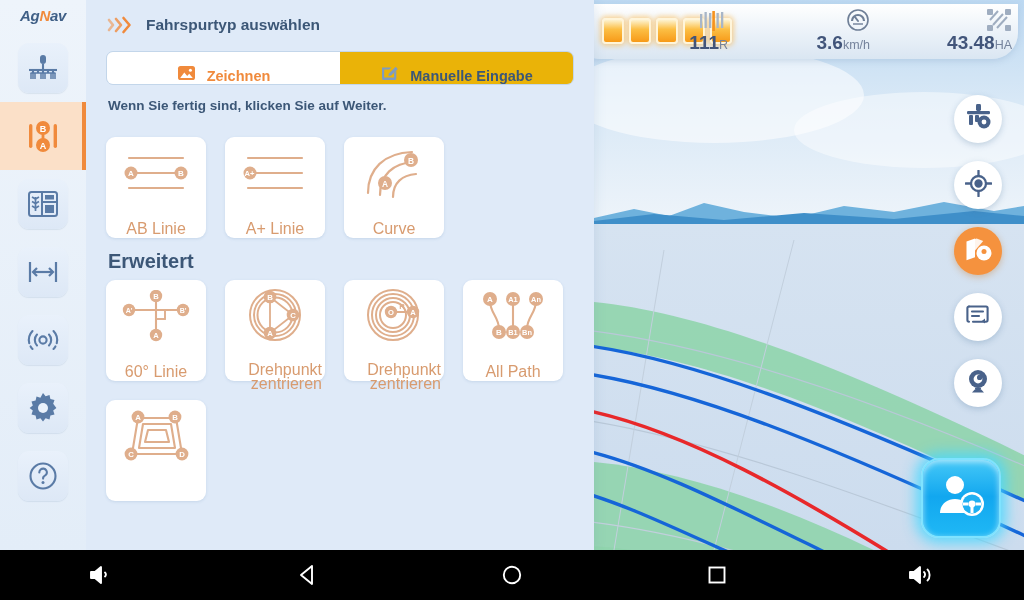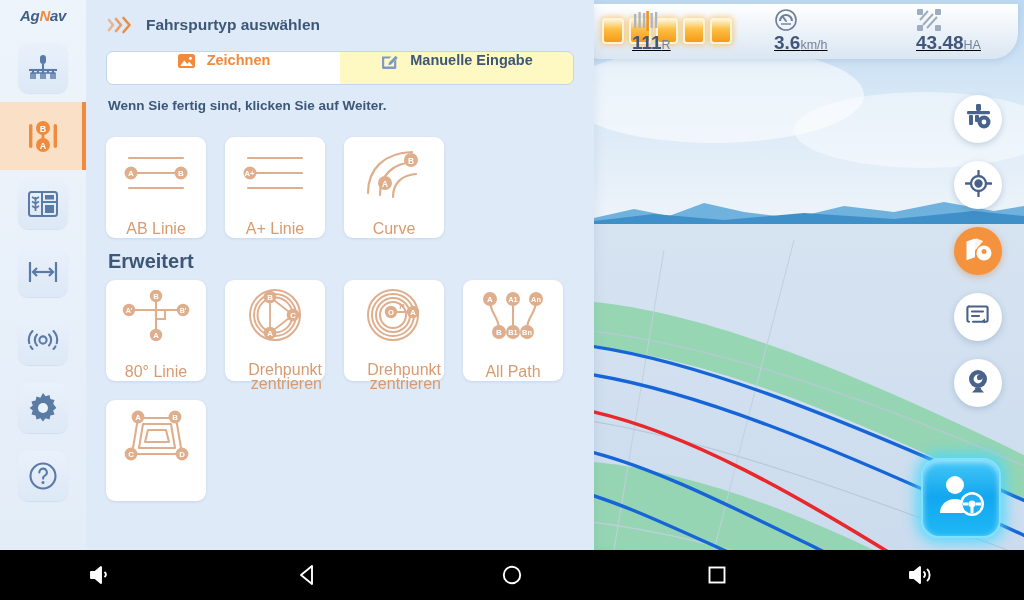--- a/index.html
+++ b/index.html
@@ -50,25 +50,25 @@
     box-shadow:2px 0 10px rgba(90,130,175,.12);
   }
   .panel-head { display:flex; gap:14px; margin-bottom:13px; }
   .panel-title { font-size:15.5px; font-weight:bold; color:#3c5777; }
 
   .tabs {
     display:flex; width:468px; height:34px; border-radius:7px;
     border:1px solid #c3d6ea; overflow:hidden; background:#cfdff1;
   }
   .tab {
-    flex:1; display:flex; align-items:flex-start; justify-content:center; gap:11px;
+    flex:1; display:flex; align-items:flex-end; justify-content:center; gap:11px;
     font-size:14.5px; font-weight:bold; cursor:pointer;
   }
   .tab.active { background:#ffffff; color:#f08a3c; }
-  .tab.inactive { background:#fef9c3; color:#3c5777; }
+  .tab.inactive { background:#eab308; color:#3c5777; }
 
   .hint { font-size:13.5px; font-weight:bold; color:#3c5777; margin:13px 0 24px 2px; }
   .section-title { font-size:20px; font-weight:bold; color:#3c5777; margin:12px 0 7px 2px; }
 
   .grid { display:flex; flex-wrap:wrap; gap:19px; }
   .card {
     width:100px; height:101px; background:#fff; border-radius:9px;
     display:flex; flex-direction:column; align-items:center;
     padding-top:8px;
     box-shadow:0 1px 3px rgba(110,145,185,.22);
@@ -102,21 +102,21 @@
   .bat {
     width:22px; height:26px; border-radius:4px;
     background:linear-gradient(180deg,#fdf2cf 0%,#fcbf45 42%,#f79a18 100%);
     box-shadow:0 0 5px 2px rgba(250,180,70,.55);
     border:2px solid #fff5da;
   }
   .stats {
     position:absolute; right:12px; top:6px; display:flex; gap:46px; z-index:4;
     align-items:flex-start;
   }
-  .stat { display:flex; flex-direction:column; align-items:flex-start; width:96px;text-decoration:underline; }
+  .stat { display:flex; flex-direction:column; align-items:flex-end; width:96px; }
   .stat .sico { height:26px; display:flex; align-items:flex-end; justify-content:center; }
   .stat .sval {
     font-size:19px; font-weight:bold; color:#42557a; line-height:22px; white-space:nowrap;
   }
   .stat .sval .u { font-size:12.5px; font-weight:normal; color:#75839c; }
 
   .maprail { position:absolute; right:22px; top:95px; z-index:4;
              display:flex; flex-direction:column; gap:18px; align-items:center; }
   .rbtn {
     width:48px; height:48px; border-radius:50%;
@@ -329,21 +329,21 @@
             <circle cx="38" cy="6" r="6.2" fill="#dfae8c" stroke="none"></circle>
             <circle cx="38" cy="45" r="6.2" fill="#dfae8c" stroke="none"></circle>
             <circle cx="11" cy="20" r="6.2" fill="#dfae8c" stroke="none"></circle>
             <circle cx="65" cy="20" r="6.2" fill="#dfae8c" stroke="none"></circle>
             <text x="38" y="9.2" font-size="7.6" font-weight="bold" fill="#fff" text-anchor="middle" font-family="Liberation Sans, sans-serif" stroke="none">B</text>
             <text x="38" y="48.2" font-size="7.6" font-weight="bold" fill="#fff" text-anchor="middle" font-family="Liberation Sans, sans-serif" stroke="none">A</text>
             <text x="11" y="23.2" font-size="7" font-weight="bold" fill="#fff" text-anchor="middle" font-family="Liberation Sans, sans-serif" stroke="none">A'</text>
             <text x="65" y="23.2" font-size="7" font-weight="bold" fill="#fff" text-anchor="middle" font-family="Liberation Sans, sans-serif" stroke="none">B'</text>
           </svg>
         </div>
-        <div class="lbl">80° Linie</div>
+        <div class="lbl">60° Linie</div>
       </div>
 
       <div class="card">
         <div class="ico">
           <svg width="56" height="54" viewBox="0 0 56 54" fill="none" stroke="#dfae8c" stroke-width="2" stroke-linecap="round">
             <circle cx="28" cy="27" r="25"></circle>
             <circle cx="28" cy="27" r="21"></circle>
             <circle cx="28" cy="27" r="17.5"></circle>
             <path d="M23 9l23 18-23 18z" stroke-width="1.8"></path>
             <circle cx="23" cy="9" r="6.3" fill="#dfae8c" stroke="none"></circle>

